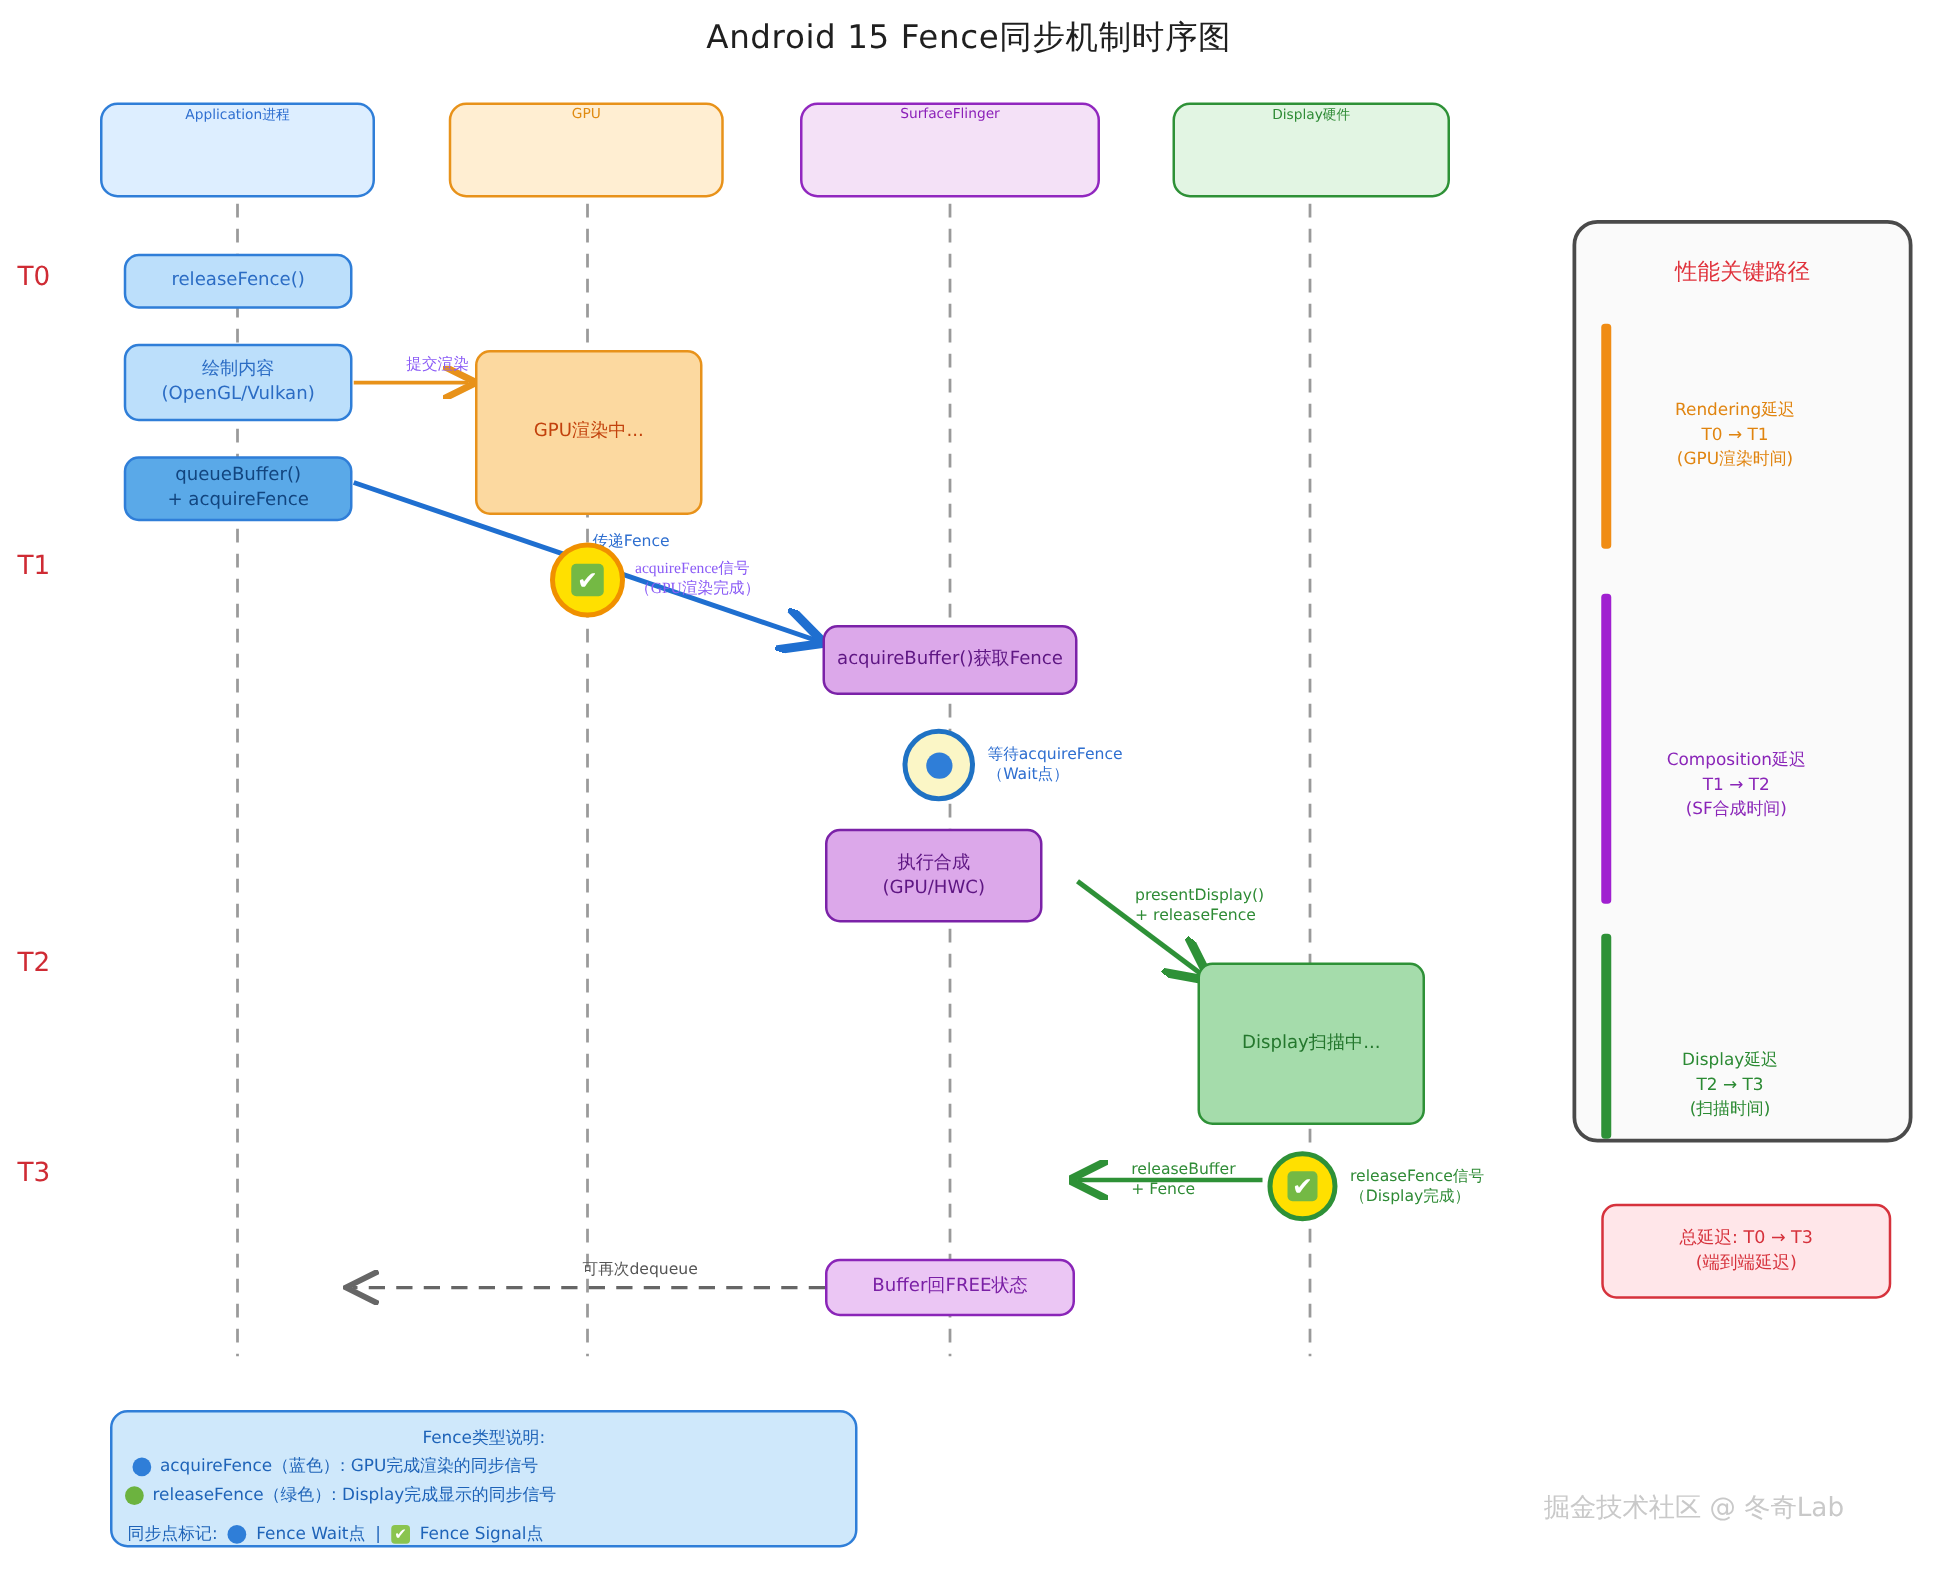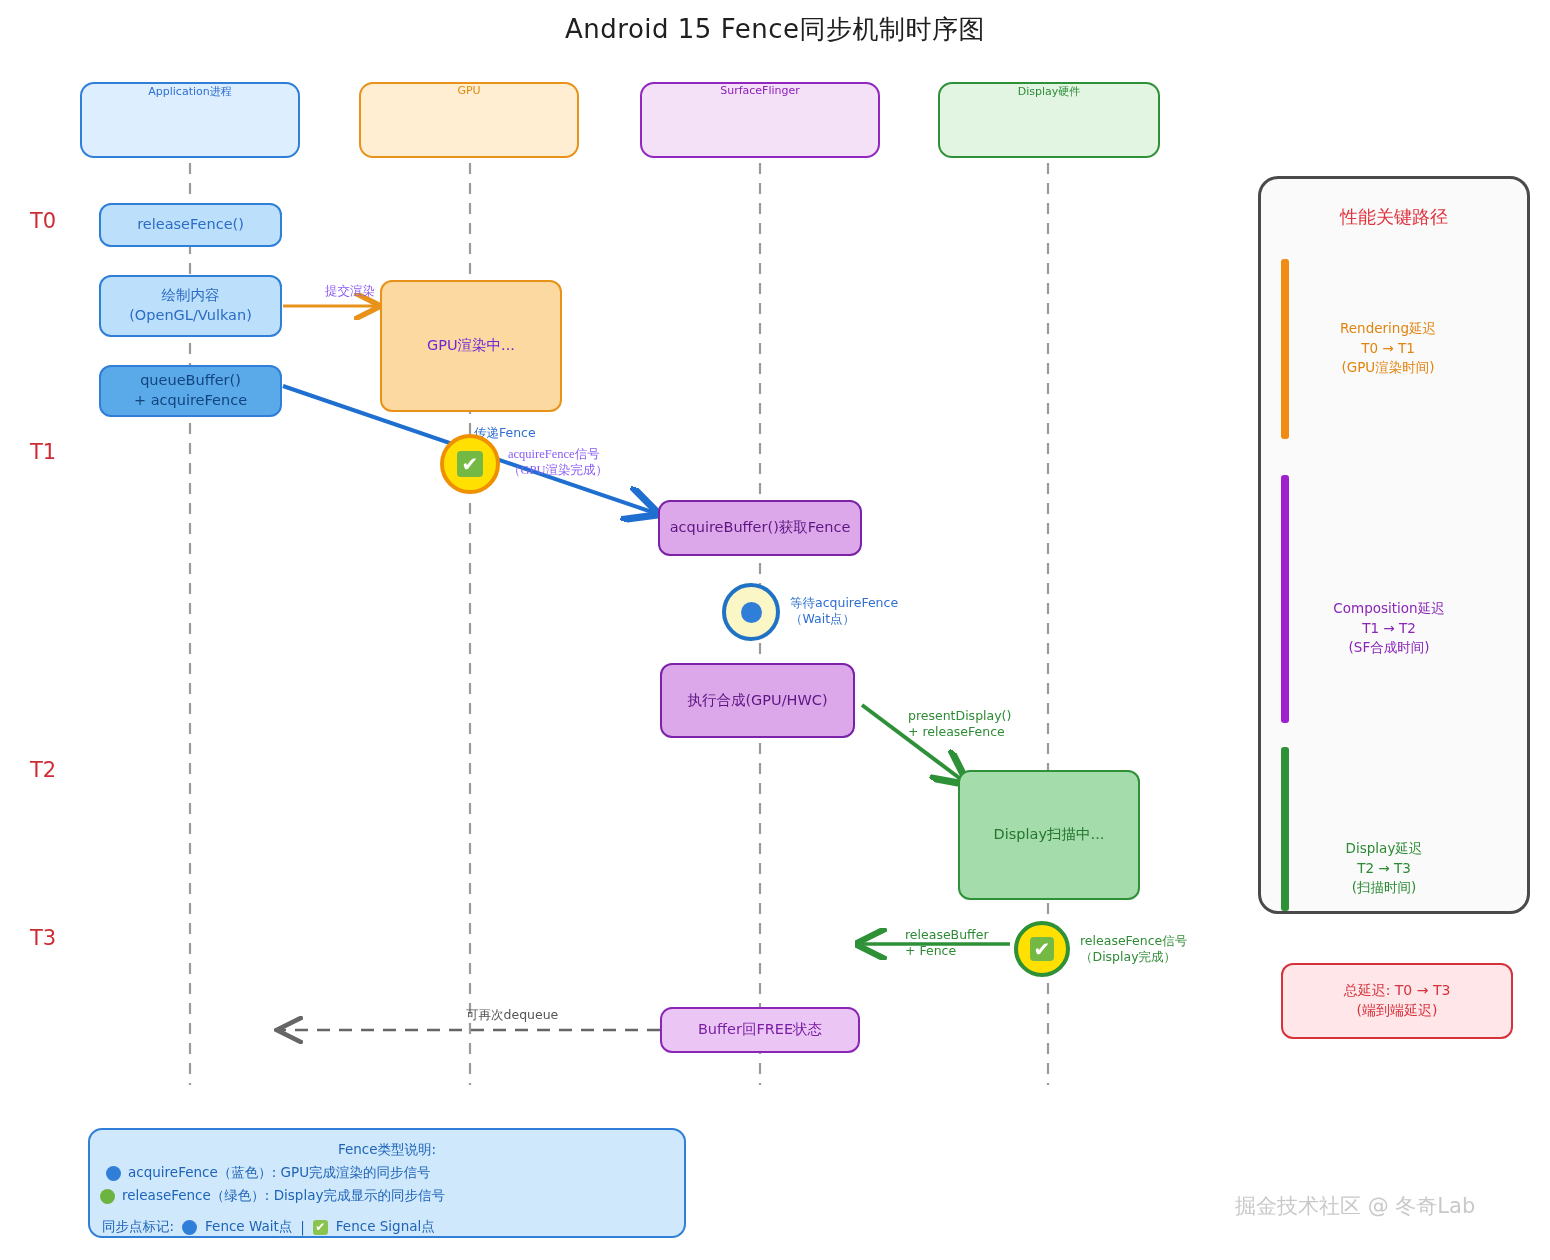--- a/index.html
+++ b/index.html
@@ -20,27 +20,27 @@
   .ph-app{background:#ddeeff;border-color:#2f7ed8;color:#2f6fd0;}
   .ph-gpu{background:#ffeed2;border-color:#e8921a;color:#e08b12;}
   .ph-sf {background:#f4e1f7;border-color:#9127bf;color:#8a1fb8;}
   .ph-disp{background:#e2f5e3;border-color:#2e9137;color:#2e8b35;}
 
   
   .abox{border-radius:12px;border:2.2px solid;display:flex;align-items:center;
         justify-content:center;text-align:center;font-size:14.5px;line-height:1.35;}
   .a-blue-l{background:#bcdffb;border-color:#2f7ed8;color:#2b6cc4;}
   .a-blue-d{background:#5aa9e8;border-color:#2f7ed8;color:#12457f;}
-  .a-orange{background:#fcd9a0;border-color:#e8921a;color:#6d28d9;}
+  .a-orange{background:#fcd9a0;border-color:#e8921a;color:#c2410c;}
   .a-purple{background:#dca8ea;border-color:#7b22a8;color:#5e1683;}
   .a-purple-l{background:#ebc6f4;border-color:#8a25b8;color:#7a1fa5;}
   .a-green{background:#a5dcab;border-color:#2e9137;color:#24772d;}
 
   
-  .tlabel{color:#cf2b34;font-size:21px;margin-left:16px;}
+  .tlabel{color:#cf2b34;font-size:21px;}
 
   
   .elabel{font-size:12.5px;line-height:1.3;white-space:nowrap;}
   .el-orange{color:#8b5cf6;font-family:Liberation Serif, serif;}
   .el-blue{color:#2f6fd0;}
   .el-green{color:#2e8b35;}
   .el-gray{color:#555;}
 
   
   .signal{border-radius:50%;display:flex;align-items:center;justify-content:center;
@@ -153,21 +153,21 @@
 
   <div class="abs abox a-orange" style="left:380px;top:280px;width:182px;height:132px;">
     <span>GPU渲染中...</span>
   </div>
 
   <div class="abs abox a-purple" style="left:658px;top:500px;width:204px;height:56px;flex-direction:row;">
     <span>acquireBuffer()</span>
     <span>获取Fence</span>
   </div>
 
-  <div class="abs abox a-purple" style="left:660px;top:663px;width:195px;height:75px;flex-direction:row;">
+  <div class="abs abox a-purple" style="left:660px;top:663px;width:174px;height:75px;flex-direction:column;">
     <span>执行合成</span>
     <span>(GPU/HWC)</span>
   </div>
 
   <div class="abs abox a-green" style="left:958px;top:770px;width:182px;height:130px;">
     <span>Display扫描中...</span>
   </div>
 
   <div class="abs abox a-purple-l" style="left:660px;top:1007px;width:200px;height:46px;">
     <span>Buffer回FREE状态</span>

